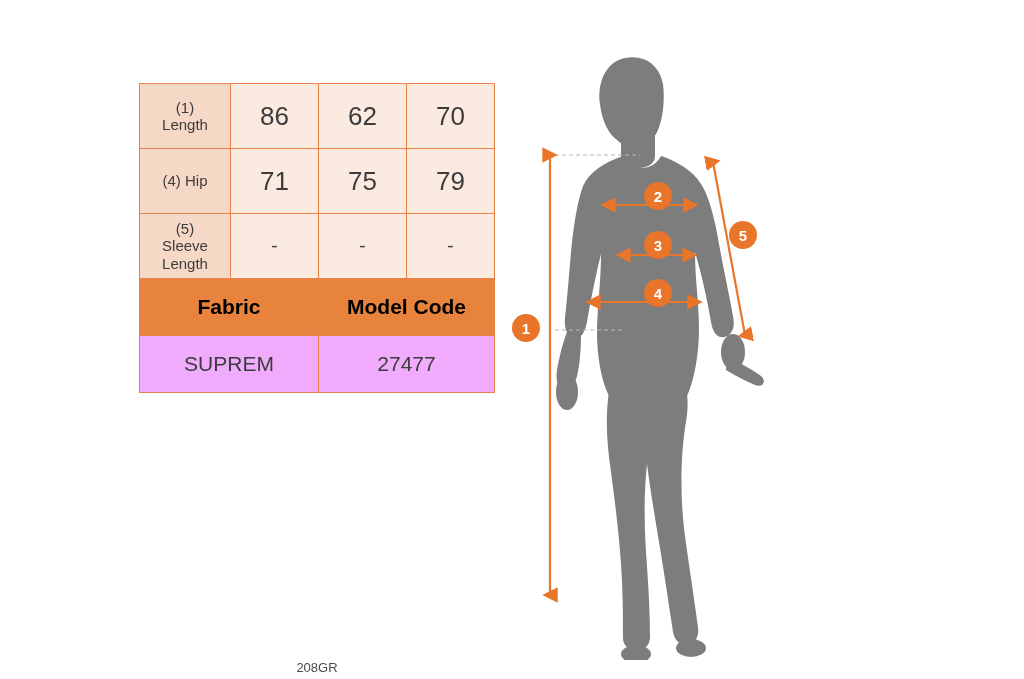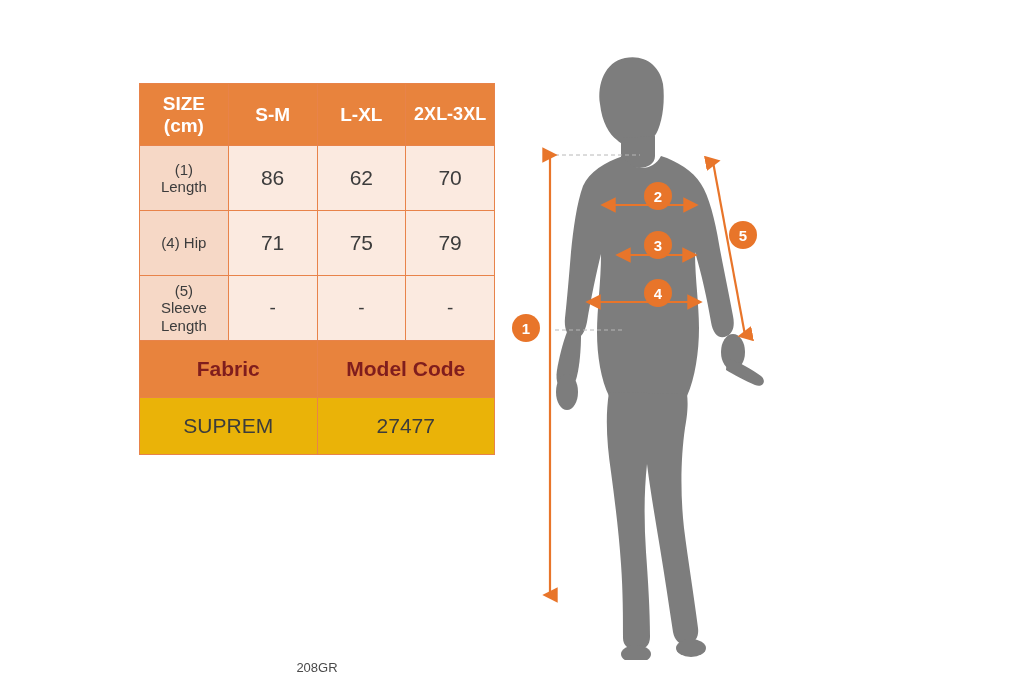--- a/index.html
+++ b/index.html
@@ -51,35 +51,35 @@
     background: #f6d8c6;
     color: #3c3c3c;
     font-size: 15px;
     line-height: 1.15;
     height: 64px;
     width: 90px;
   }
   .val-cell {
     background: #fbeae0;
     color: #3c3c3c;
-    font-size: 21px;
+    font-size: 26px;
     height: 64px;
   }
   .val-cell.dash {
     font-size: 19px;
   }
   .sub-hdr {
     background: #e8833d;
-    color: #7f1d1d;
+    color: #000000;
     font-weight: bold;
     font-size: 21px;
     height: 56px;
   }
   .sub-val {
-    background: #eab308;
+    background: #f0abfc;
     color: #3c3c3c;
     font-size: 21px;
     height: 56px;
   }
 
   .model-code-caption {
     position: absolute;
     left: 139px;
     top: 660px;
     width: 356px;
@@ -121,29 +121,20 @@
   .badge-4 { left: 140px; top: 240px; }
   .badge-5 { left: 225px; top: 182px; }
 </style>
 </head>
 <body>
 
 <div class="canvas">
 
   <table class="size-table">
     <tbody>
-        <tr>
-      <th class="hdr-cell">
-        <div>SIZE</div>
-        <div>(cm)</div>
-      </th>
-      <th class="hdr-cell">S-M</th>
-      <th class="hdr-cell">L-XL</th>
-      <th class="hdr-cell small">2XL-3XL</th>
-    </tr>
 
     <tr>
       <td class="row-label">
         <div>(1)</div>
         <div>Length</div>
       </td>
       <td class="val-cell">86</td>
       <td class="val-cell">62</td>
       <td class="val-cell">70</td>
     </tr>

